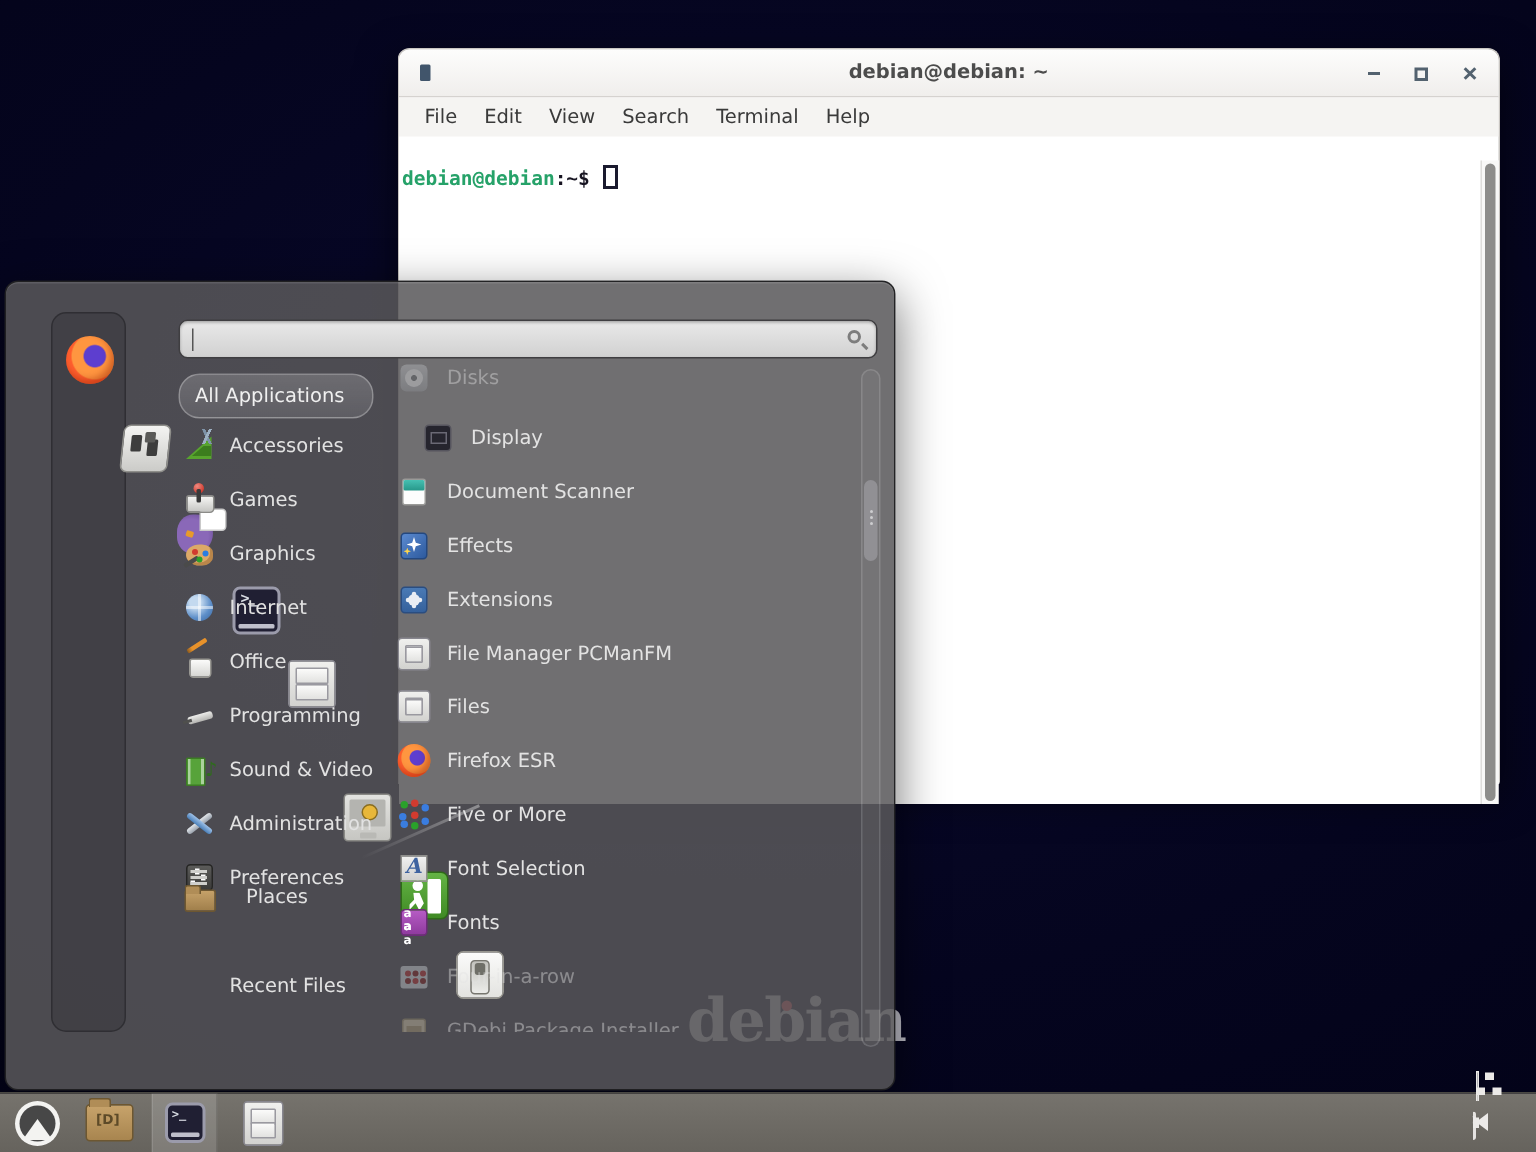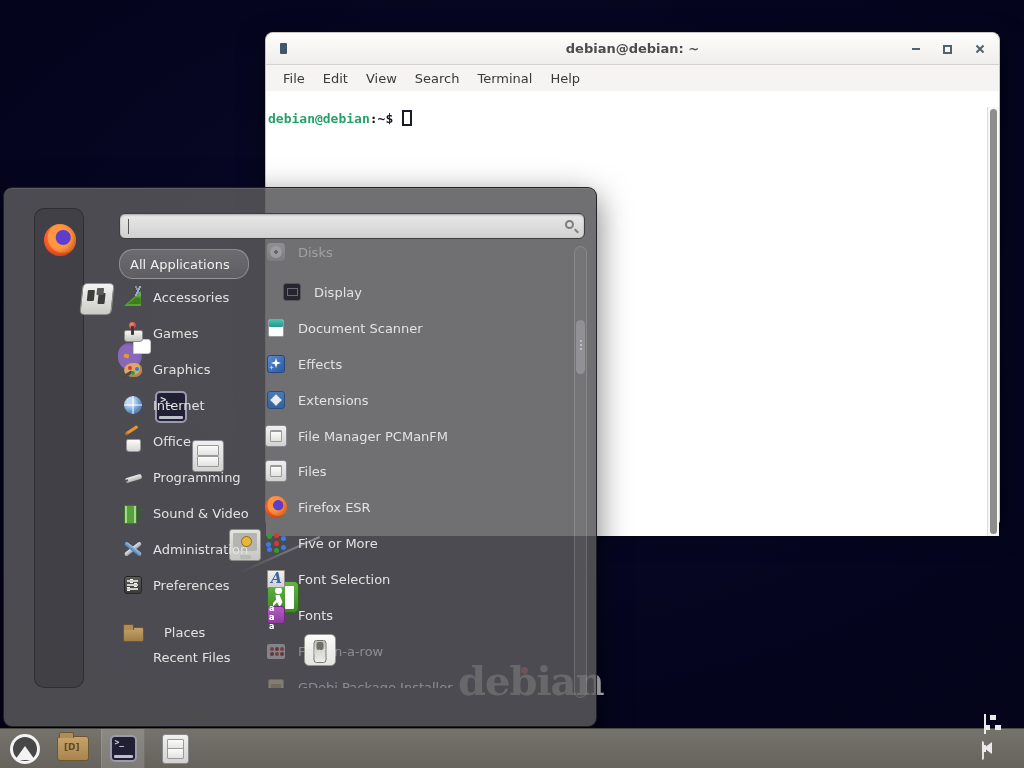--- a/index.html
+++ b/index.html
@@ -378,21 +378,21 @@
     <div class="cat" style="top:349px;">
       <span class="ic ic-admin"></span>
       <span>Administration</span>
     </div>
     <div class="cat" style="top:385px;">
       <span class="ic ic-preferences">
           <i></i>
         </span>
       <span>Preferences</span>
     </div>
-    <div class="cat" style="top:432px;gap:20px;">
+    <div class="cat" style="top:398px;gap:20px;">
       <span class="ic ic-places"></span>
       <span>Places</span>
     </div>
     <div class="cat" style="top:457px;text-align:right;">
       <span class="spacer"></span>
       <span>Recent Files</span>
     </div>
 
     
     <div class="apps-clip">

